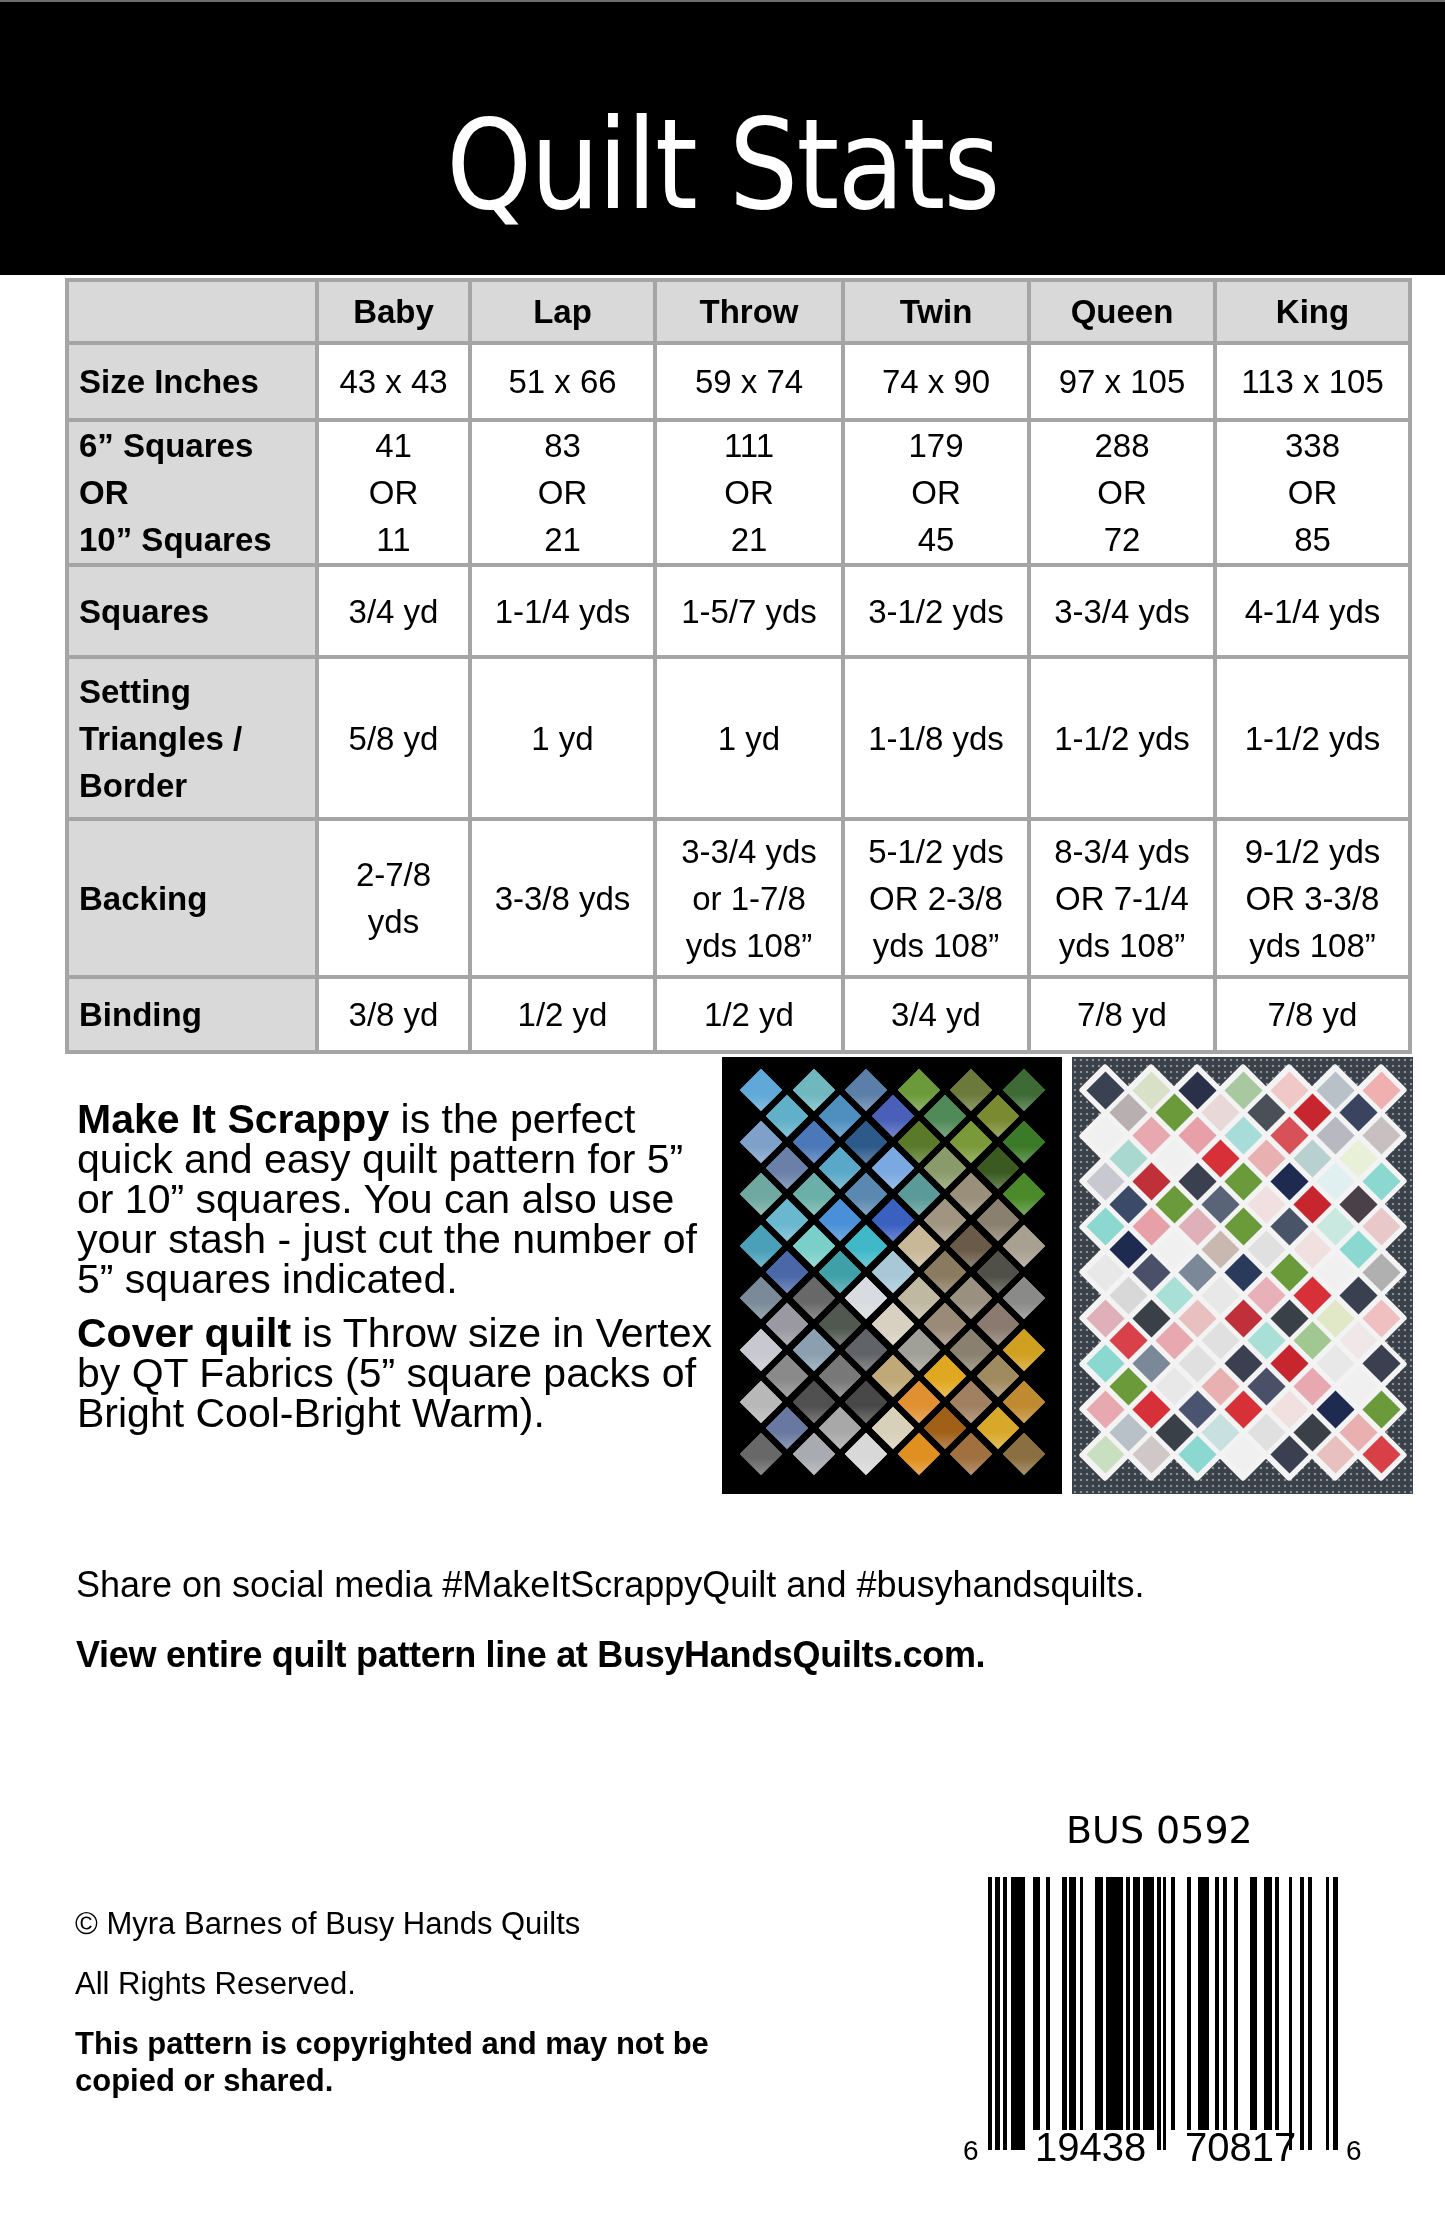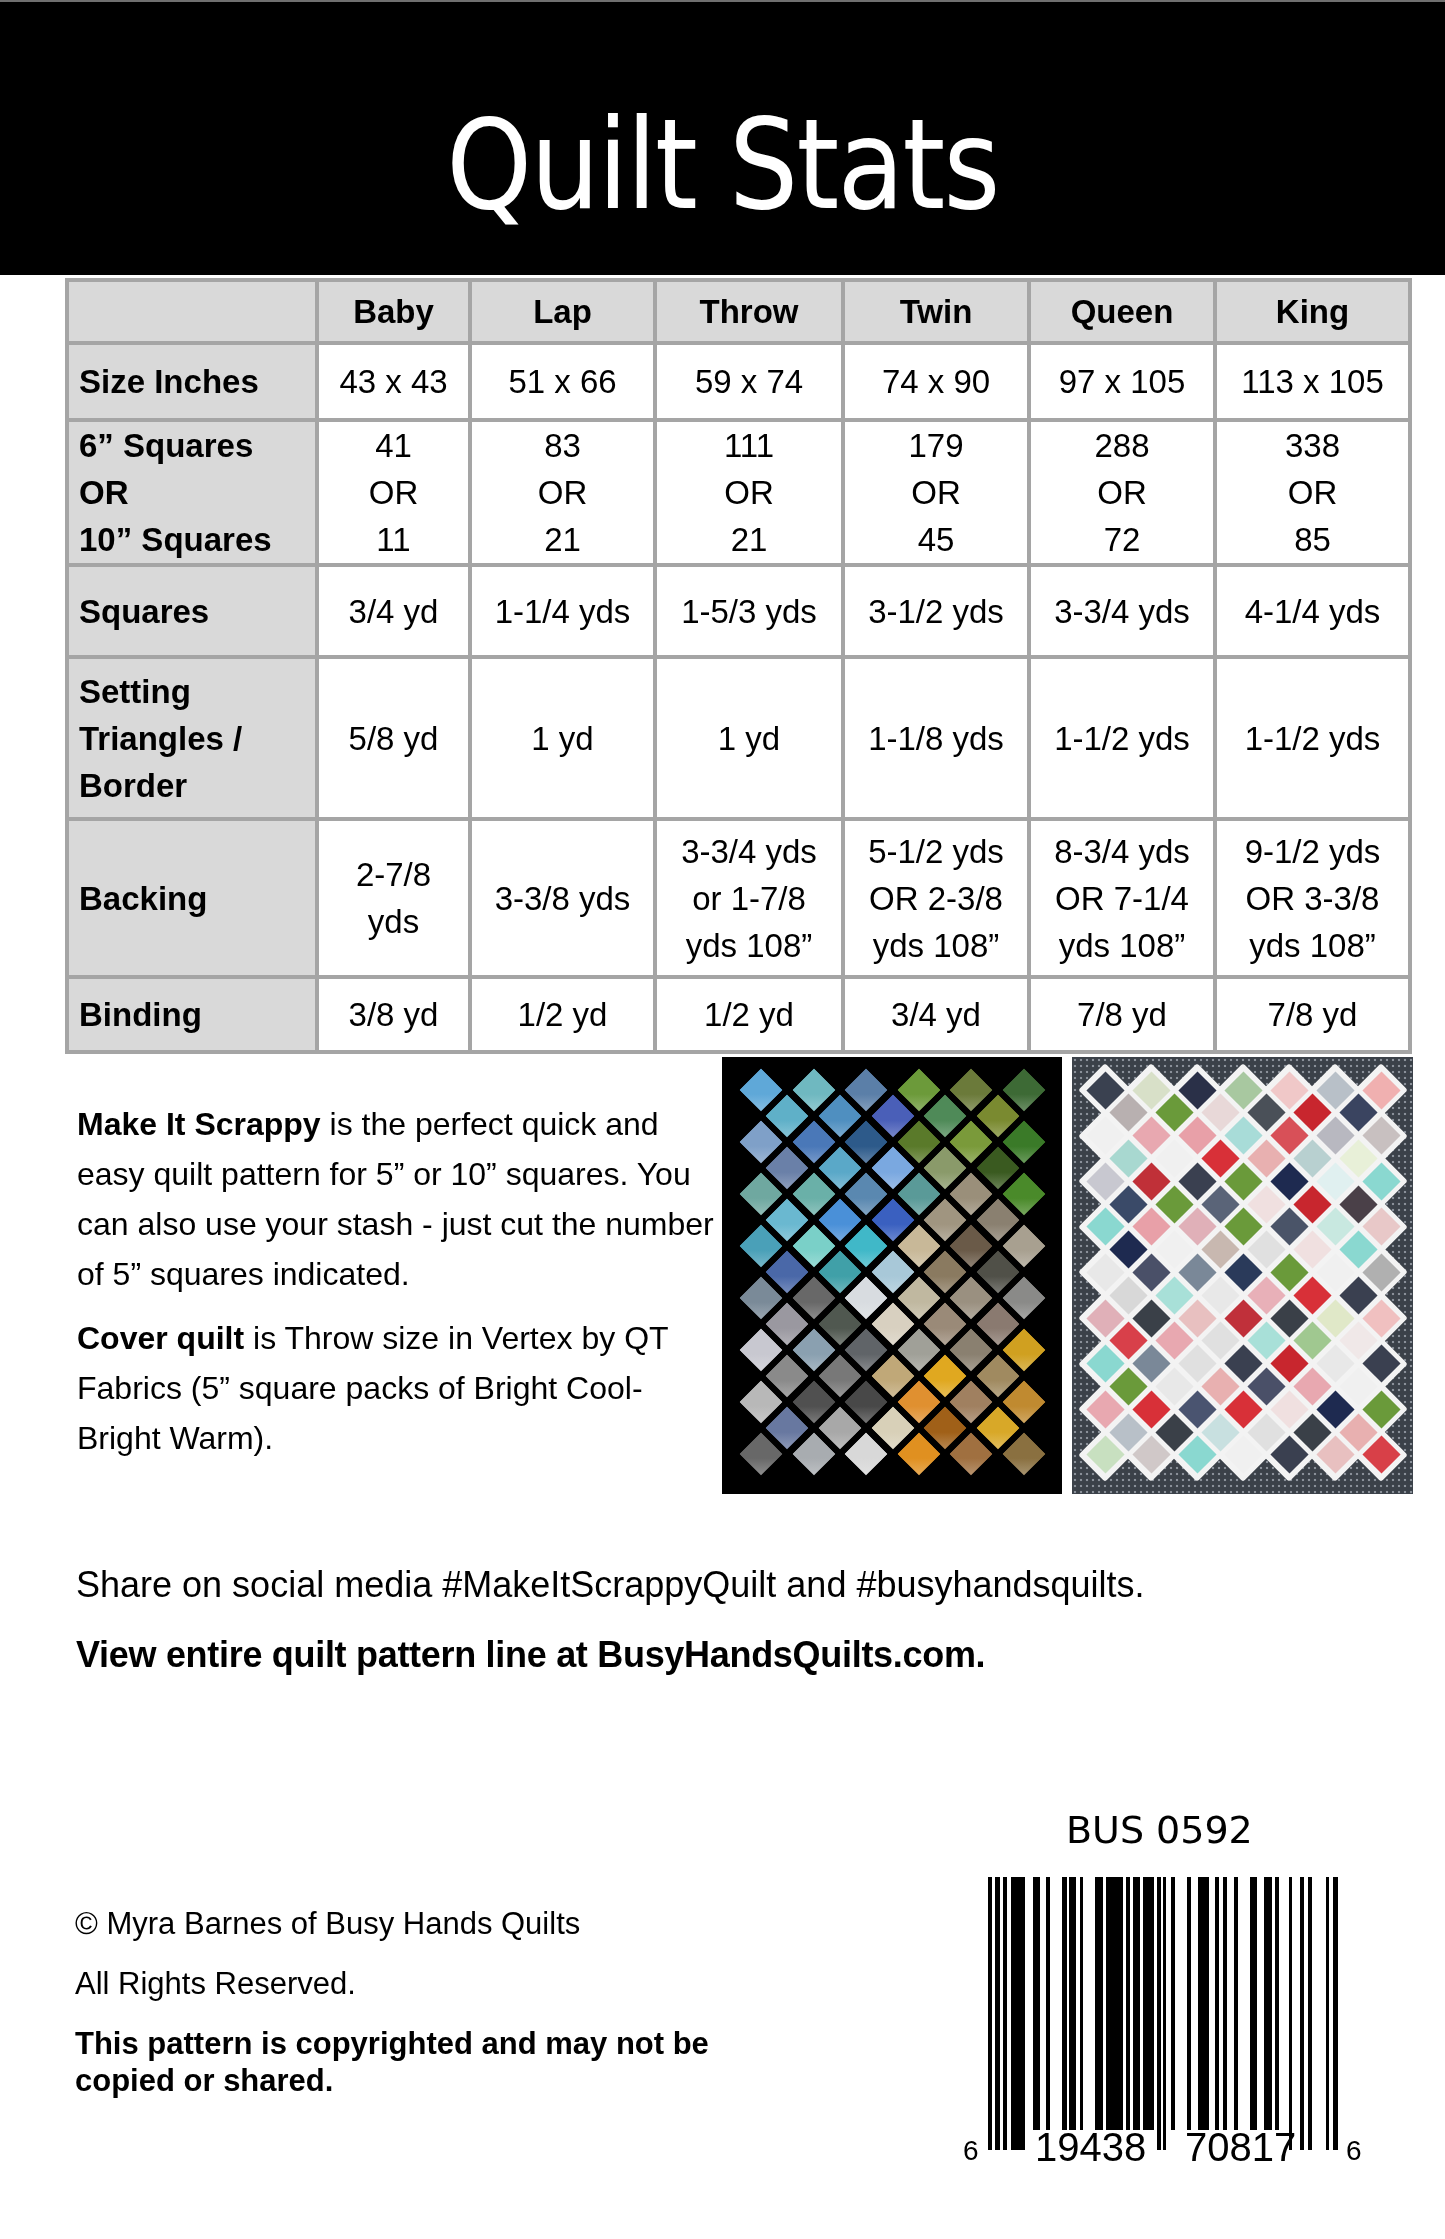--- a/index.html
+++ b/index.html
@@ -30,21 +30,21 @@
     font-family:"Liberation Sans", sans-serif;
   }
   .stats th { background:#d9d9d9; font-weight:bold; }
   .stats td.rowlabel { background:#d9d9d9; font-weight:bold; text-align:left; padding-left:10px; }
   .stats td.val { background:#fff; font-weight:normal; }
   .cellline { display:block; }
 
   
   .desc {
     position:absolute; left:77px; top:1099px; width:640px;
-    font-size:32px; line-height:50px;
+    font-size:41px; line-height:40px;
   }
   .desc p { margin:0 0 14px 0; }
   .desc b { font-weight:bold; }
 
   .quilt { position:absolute; overflow:hidden; }
   .quilt1 { left:722px; top:1057px; width:340px; height:437px; background:#000; }
   .quilt2 {
     left:1072px; top:1057px; width:341px; height:437px;
     background-color:#3b4149;
     background-image:radial-gradient(#8a9099 1.2px, transparent 1.6px);
@@ -175,21 +175,21 @@
         <td class="rowlabel">
           <span class="cellline">Squares</span>
         </td>
         <td class="val">
           <span class="cellline">3/4 yd</span>
         </td>
         <td class="val">
           <span class="cellline">1-1/4 yds</span>
         </td>
         <td class="val">
-          <span class="cellline">1-5/3 yds</span>
+          <span class="cellline">1-5/7 yds</span>
         </td>
         <td class="val">
           <span class="cellline">3-1/2 yds</span>
         </td>
         <td class="val">
           <span class="cellline">3-3/4 yds</span>
         </td>
         <td class="val">
           <span class="cellline">4-1/4 yds</span>
         </td>

